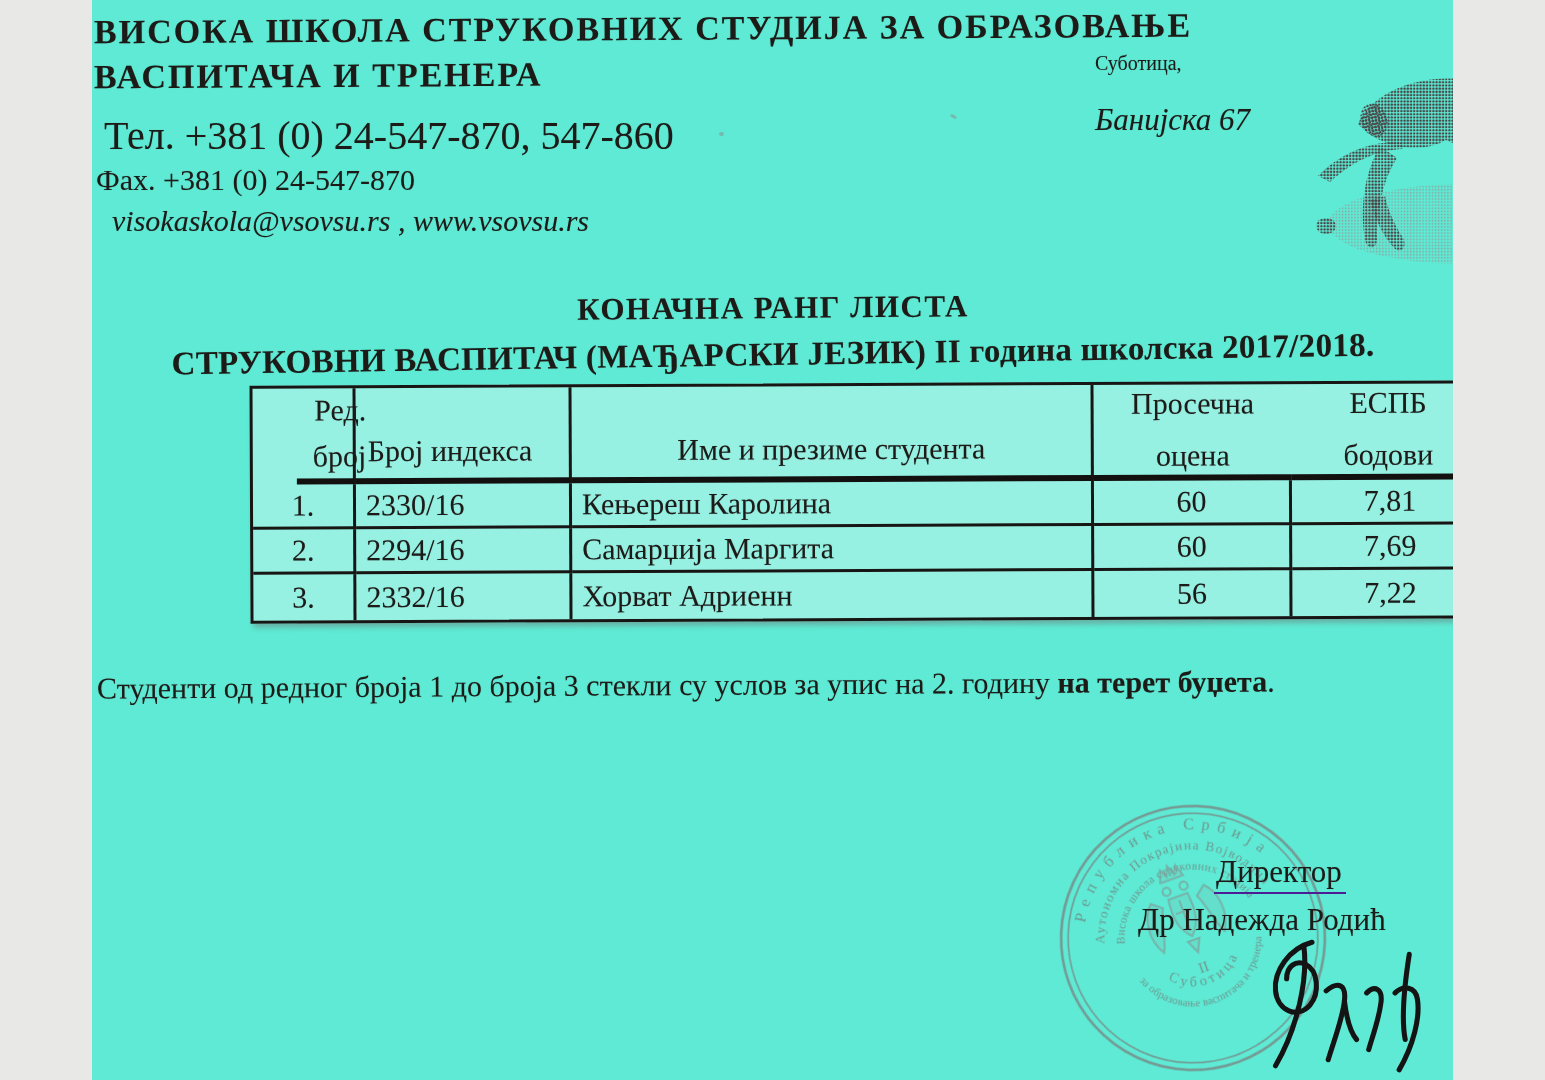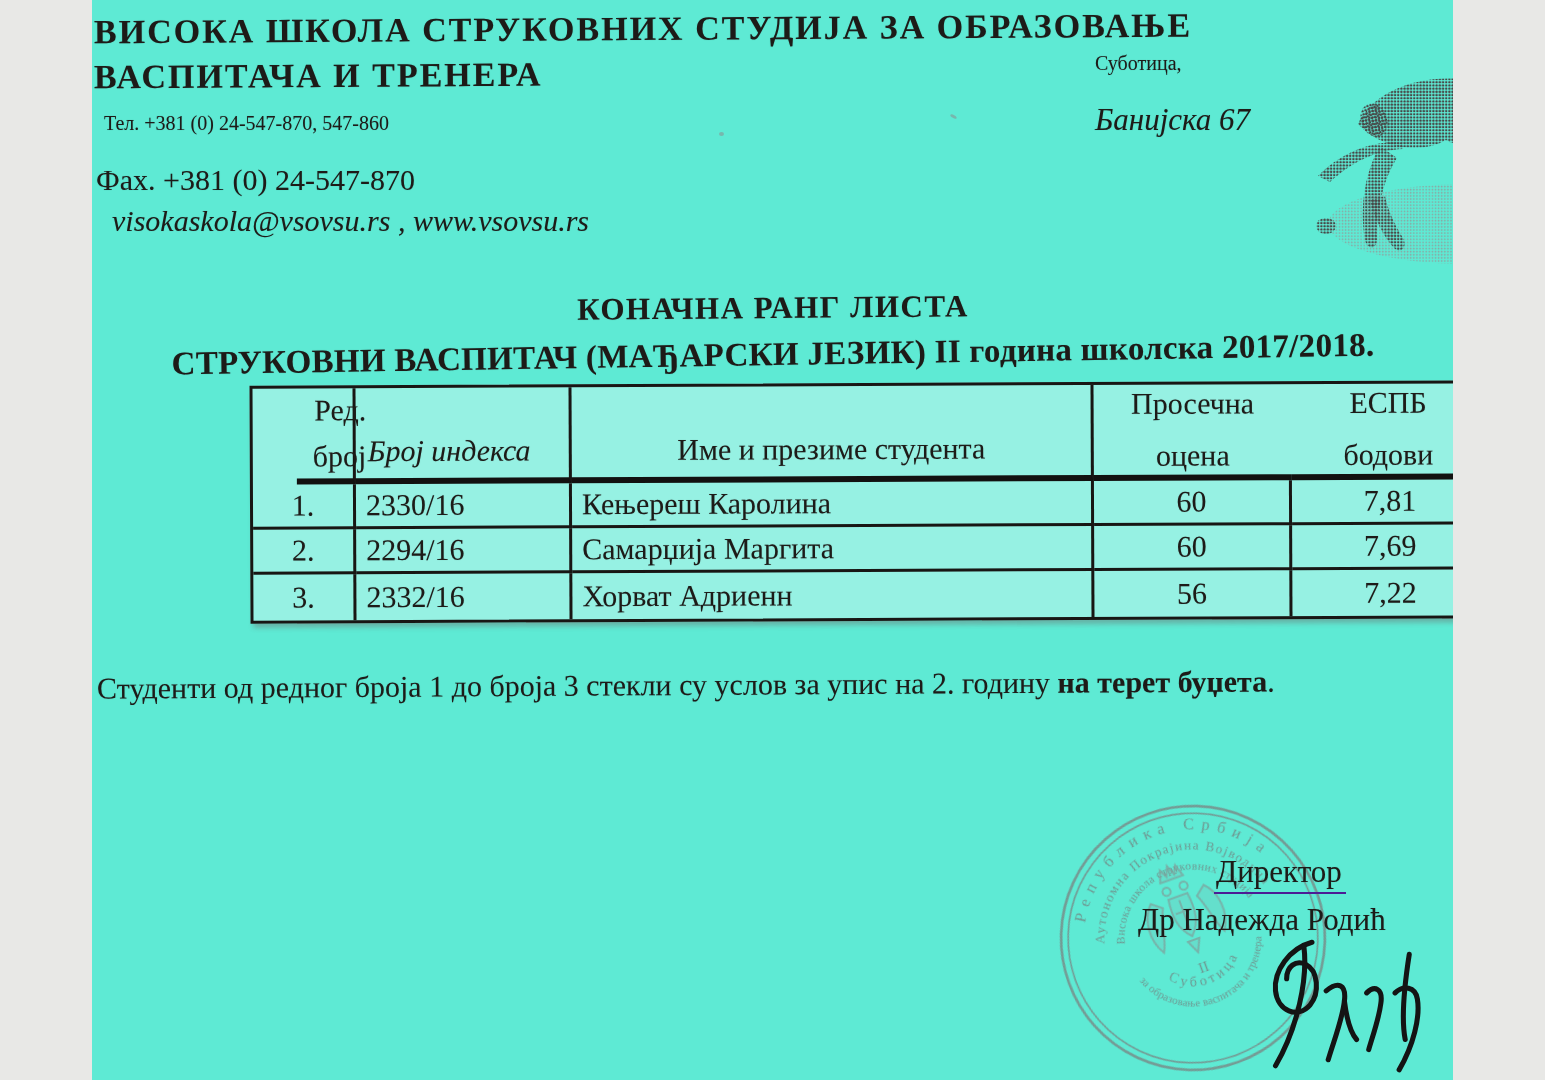--- a/index.html
+++ b/index.html
@@ -7,21 +7,21 @@
     position:relative;width:1361px;height:1080px;margin:0 auto;
     background:#5eead4;overflow:hidden;
     font-family:"Liberation Serif","DejaVu Serif",serif;
     color:#1d1b18;
   }
   .txt{position:absolute;white-space:nowrap;text-shadow:0 0 1px rgba(40,40,40,.28);}
   .lh1{left:2px;top:10px;font-size:34px;font-weight:bold;letter-spacing:2px;transform:rotate(-.35deg);}
   .lh2{left:2px;top:57px;font-size:34px;font-weight:bold;letter-spacing:2px;transform:rotate(-.35deg);}
   .city{left:1003px;top:52px;font-size:20px;}
   .street{left:1003px;top:102px;font-size:31px;font-style:italic;}
-  .phone{left:12px;top:112px;font-size:20px;}
+  .phone{left:12px;top:112px;font-size:40px;}
   .fax{left:4px;top:163px;font-size:30px;}
   .email{left:20px;top:204px;font-size:30px;font-style:italic;}
   .title1{left:50%;top:290px;transform:translateX(-50%) rotate(-.5deg);font-size:31px;font-weight:bold;letter-spacing:1.5px;}
   .title2{left:50%;top:336px;transform:translateX(-50%) rotate(-.9deg);font-size:33px;font-weight:bold;letter-spacing:.3px;}
 
   .rank-table{
     position:absolute;left:158px;top:383px;
     display:grid;
     grid-template-columns:103px 216px 522px 198px 196px;
     grid-template-rows:96px 45px 45px 46px;
@@ -34,21 +34,21 @@
     border-right:3px solid #181614;border-bottom:3px solid #181614;
     box-sizing:border-box;font-size:30px;
     display:flex;align-items:center;justify-content:center;
     text-shadow:0 0 1px rgba(40,40,40,.28);
   }
   .cell.lastcol{border-right:none;}
   .cell.lastrow{border-bottom:none;}
   .cell.hdr{border-bottom:6px solid #121110;}
   .hdr{white-space:pre-line;text-align:center;}
   .hdr.ordinal{justify-content:flex-start;text-align:right;padding-left:16px;line-height:1.55;margin-left:44px;}
-  .hdr.index{align-items:flex-end;justify-content:flex-start;padding:0 0 10px 12px;font-style:italic;}
+  .hdr.index{align-items:flex-end;justify-content:flex-start;padding:0 0 10px 12px;}
   .hdr.name{align-items:flex-end;padding-bottom:10px;}
   .hdr.two{line-height:1.75;}
   .cell.c-index,.cell.c-name{justify-content:flex-start;padding-left:10px;}
 
   .note{left:5px;top:668px;font-size:30px;transform:rotate(-.35deg);}
   .note b{font-weight:bold;}
 
   .stamp{position:absolute;left:960px;top:797px;width:282px;height:282px;transform:rotate(-20deg);opacity:.9;filter:blur(.3px);}
   .role{left:1122px;top:854px;font-size:31px;border-bottom:2px solid #4c1d95;padding:0 4px 2px 2px;}
   .sig-name{left:1046px;top:902px;font-size:31px;}

